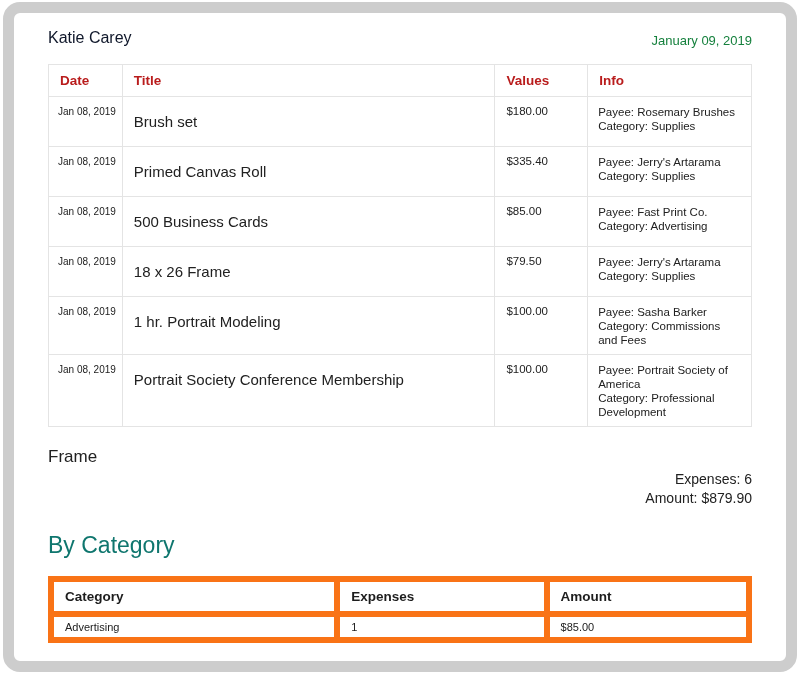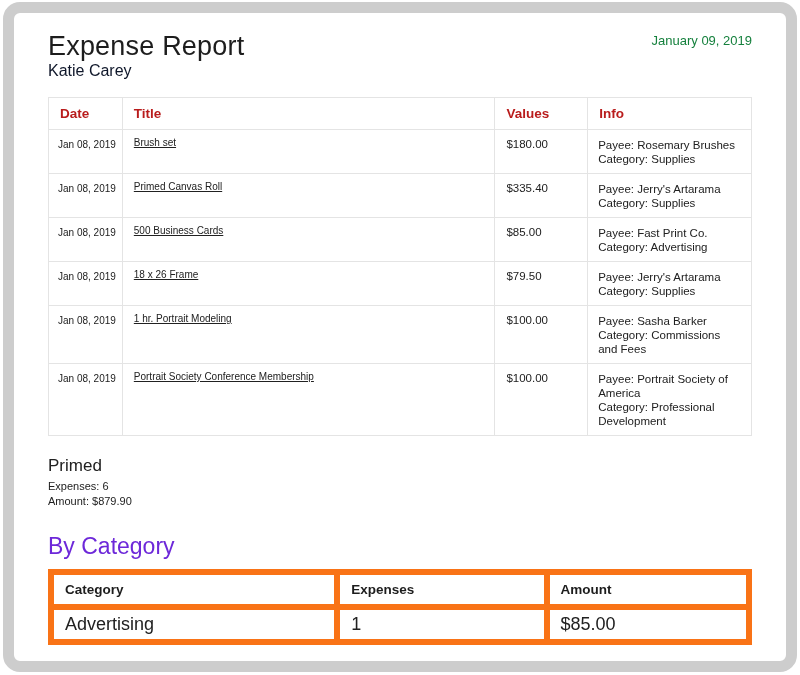--- a/index.html
+++ b/index.html
@@ -54,63 +54,62 @@
     font-size: 13.5px;
     font-weight: 700;
     padding: 8px 11px;
     color: #b91c1c;
   }
   .expense-table col.col-date   { width: 10.5%; }
   .expense-table col.col-title  { width: 53.0%; }
   .expense-table col.col-values { width: 13.2%; }
   .expense-table col.col-info   { width: 23.3%; }
   td.c-date  { font-size: 10px;   padding: 9px 8px 7px 9px; white-space: nowrap; }
-  td.c-title { font-size: 10px;   padding: 7px 11px; text-decoration: underline; }
+  td.c-title { font-size: 15px;   padding: 16px 11px; }
   td.c-value { font-size: 11.5px; padding: 8px 11px 7px; }
   td.c-info  { font-size: 11.5px; padding: 8px 10px 7px; line-height: 1.22; }
 
   .total-block { margin-top: 20px; }
   .total-heading { font-size: 17px; margin-bottom: 3px; }
-  .total-line { font-size: 11px; line-height: 1.32; }
+  .total-line { font-size: 14px; line-height: 1.32; text-align: right; }
 
   h2.bycat-heading {
     font-size: 23px;
     font-weight: 400;
     margin-top: 25px;
-    margin-bottom: 9px;
-    color: #6d28d9;
+    margin-bottom: 17px;
+    color: #0f766e;
   }
   .category-table th, .category-table td {
     border: 6px solid #f97316;
     text-align: left;
     vertical-align: middle;
   }
   .category-table th {
     font-size: 13.5px;
     font-weight: 700;
     padding: 7px 11px;
     color: #1d1d1d;
   }
   .category-table td {
-    font-size: 18px;
+    font-size: 11px;
     padding: 4px 11px;
   }
   .category-table col.col-cat { width: 41%; }
   .category-table col.col-exp { width: 30%; }
   .category-table col.col-amt { width: 29%; }
 </style>
 </head>
 <body>
 
 <div class="frame">
   <div class="page">
 
     <div class="report-header">
       <span class="report-date">January 09, 2019</span>
-      <h1 class="report-title">Expense Report</h1>
       <div class="report-author">Katie Carey</div>
     </div>
 
     <table class="expense-table">
       <colgroup>
         <col class="col-date">
           <col class="col-title">
           <col class="col-values">
           <col class="col-info">
       </colgroup>
@@ -174,21 +173,21 @@
           <td class="c-value">$100.00</td>
           <td class="c-info">
             <div>Payee: Portrait Society of America</div>
             <div>Category: Professional Development</div>
           </td>
         </tr>
       </tbody>
     </table>
 
     <div class="total-block">
-      <div class="total-heading">Primed</div>
+      <div class="total-heading">Frame</div>
       <div class="total-line">Expenses: 6</div>
       <div class="total-line">Amount: $879.90</div>
     </div>
 
     <h2 class="bycat-heading">By Category</h2>
 
     <table class="category-table">
       <colgroup>
         <col class="col-cat">
           <col class="col-exp">

